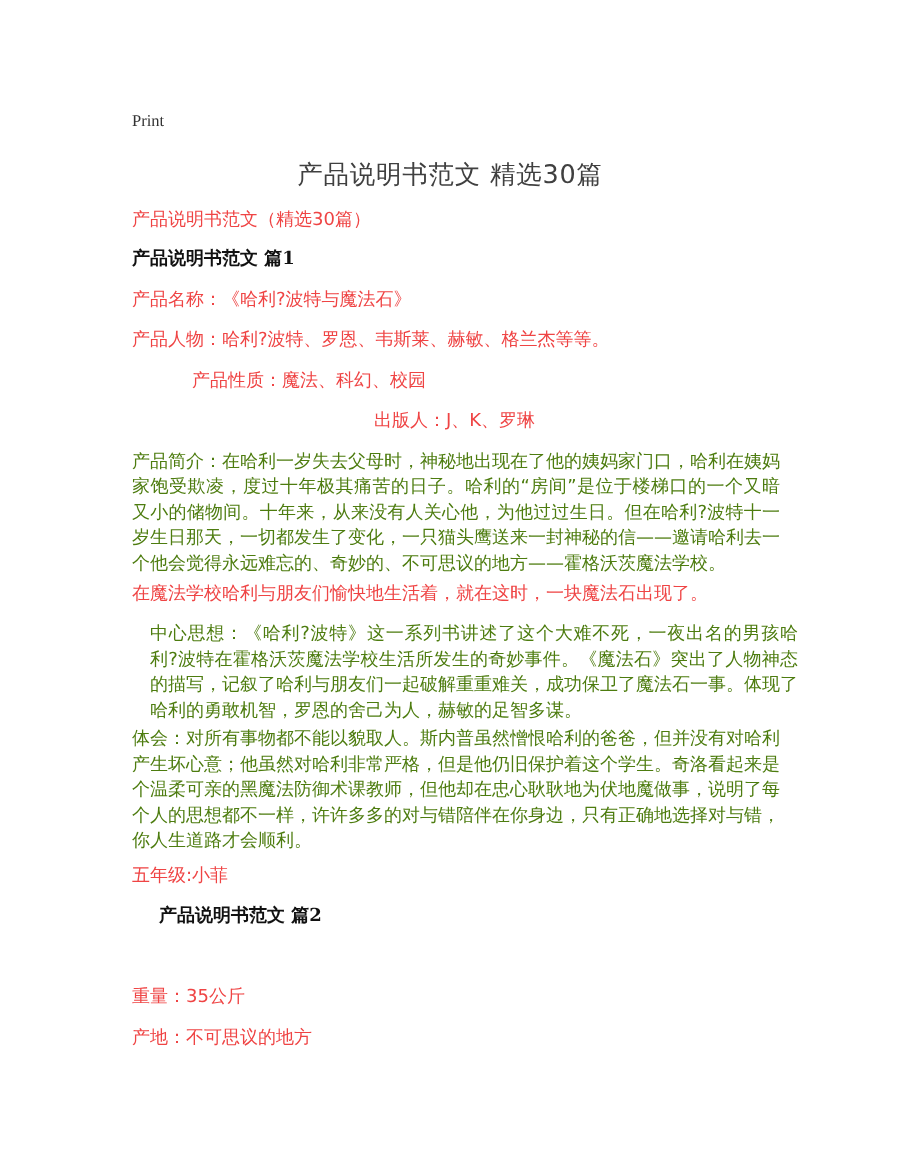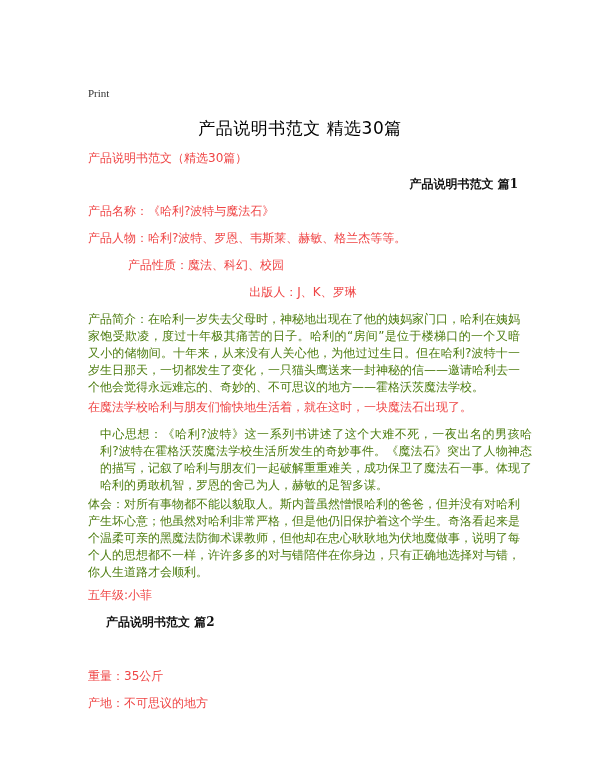--- a/index.html
+++ b/index.html
@@ -1,29 +1,29 @@
 <!DOCTYPE html>
 <html><head>
   <meta charset="utf-8">
   <style>
     html, body { margin: 0; padding: 0; background: #ffffff; }
     body {
       width: 600px; height: 776px; overflow: hidden; position: relative;
       font-family: "DejaVu Sans", "Liberation Sans", sans-serif;
       color: #222222;
     }
-    .page { position: absolute; left: 0; top: 16px; width: 600px; height: 684px; }
+    .page { position: absolute; left: 0; top: 4px; width: 600px; height: 684px; }
     .print {
       position: absolute; left: 88px; top: 71px;
       font-family: "Liberation Serif", "DejaVu Serif", serif;
       font-size: 11px; color: #333;
     }
     .title {
       position: absolute; left: 0; width: 600px; top: 101px; text-align: center;
-      font-size: 17px; color: #000000; letter-spacing: 0.5px;
+      font-size: 17px; color: #404040; letter-spacing: 0.5px;
     }
     .line {
       position: absolute; left: 88px; width: 430px;
       font-size: 12px; line-height: 17px; color: #ef4444;
       white-space: nowrap;
     }
     .heading { font-weight: bold; color: #111; font-family: "DejaVu Serif", "Liberation Serif", serif; }
     .para {
       position: absolute; left: 88px; width: 432px;
       font-size: 12px; line-height: 17px; color: #4d7c0f;
@@ -31,21 +31,21 @@
     }
   </style>
 </head>
 <body>
 
 <div class="page">
   <div class="print">Print</div>
   <div class="title">产品说明书范文 精选30篇</div>
 
   <div class="line" style="top:134px;">产品说明书范文（精选30篇）</div>
-  <div class="line heading" style="top:160px;text-align:right;">产品说明书范文 篇1</div>
+  <div class="line heading" style="top:160px;">产品说明书范文 篇1</div>
   <div class="line" style="top:187px;">产品名称：《哈利?波特与魔法石》</div>
   <div class="line" style="top:214px;">产品人物：哈利?波特、罗恩、韦斯莱、赫敏、格兰杰等等。</div>
   <div class="line" style="top:241px;margin-left:40px;">产品性质：魔法、科幻、校园</div>
   <div class="line" style="top:268px;text-align:center;">出版人：J、K、罗琳</div>
 
   <div class="para" style="top:295px;">产品简介：在哈利一岁失去父母时，神秘地出现在了他的姨妈家门口，哈利在姨妈家饱受欺凌，度过十年极其痛苦的日子。哈利的“房间”是位于楼梯口的一个又暗又小的储物间。十年来，从来没有人关心他，为他过过生日。但在哈利?波特十一岁生日那天，一切都发生了变化，一只猫头鹰送来一封神秘的信——邀请哈利去一个他会觉得永远难忘的、奇妙的、不可思议的地方——霍格沃茨魔法学校。</div>
   <div class="line" style="top:383px;">在魔法学校哈利与朋友们愉快地生活着，就在这时，一块魔法石出现了。</div>
   <div class="para" style="top:410px;margin-left:12px;">中心思想：《哈利?波特》这一系列书讲述了这个大难不死，一夜出名的男孩哈利?波特在霍格沃茨魔法学校生活所发生的奇妙事件。《魔法石》突出了人物神态的描写，记叙了哈利与朋友们一起破解重重难关，成功保卫了魔法石一事。体现了哈利的勇敢机智，罗恩的舍己为人，赫敏的足智多谋。</div>
   <div class="para" style="top:480px;">体会：对所有事物都不能以貌取人。斯内普虽然憎恨哈利的爸爸，但并没有对哈利产生坏心意；他虽然对哈利非常严格，但是他仍旧保护着这个学生。奇洛看起来是个温柔可亲的黑魔法防御术课教师，但他却在忠心耿耿地为伏地魔做事，说明了每个人的思想都不一样，许许多多的对与错陪伴在你身边，只有正确地选择对与错，你人生道路才会顺利。</div>
   <div class="line" style="top:571px;">五年级:小菲</div>

